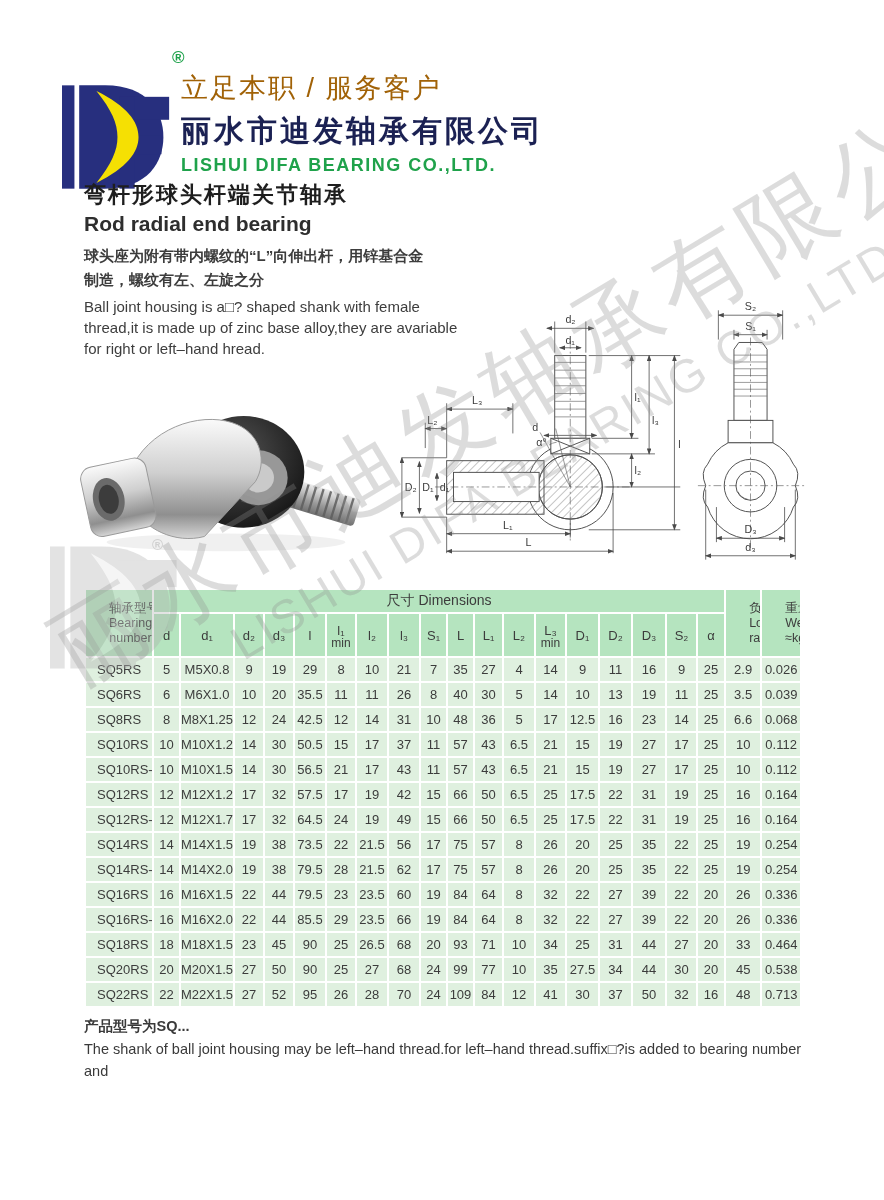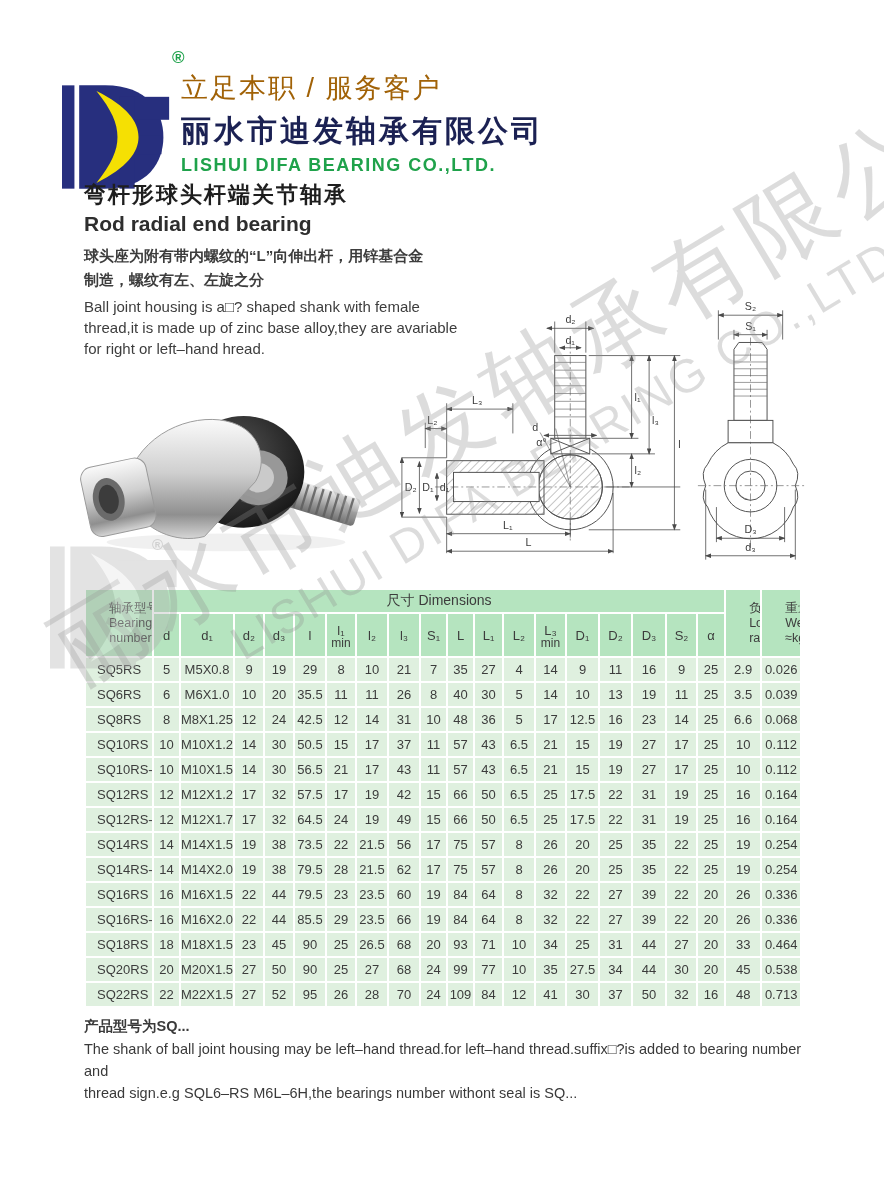--- a/index.html
+++ b/index.html
@@ -698,21 +698,20 @@
             <td>48</td>
             <td>0.713</td>
           </tr>
         </tbody>
     </table>
   </div>
 
   <div class="notes">
     <div class="zh">产品型号为SQ...</div>
     <div class="en">The shank of ball joint housing may be left–hand thread.for left–hand thread.suffix□?is added to bearing number and</div>
-    <div class="en">thread sign.e.g SQL6–RS  M6L–6H,the bearings number withont seal is SQ...</div>
   </div>
 
   <div class="wm-layer">
     <div class="wm-text">
       <div class="l1">丽水市迪发轴承有限公司</div>
       <div class="l2">LISHUI DIFA BEARING CO.,LTD.</div>
     </div>
     <div class="wm-logo">
       <span class="reg">®</span>
       <svg width="130" height="127" viewBox="0 0 115 112" aria-hidden="true">

